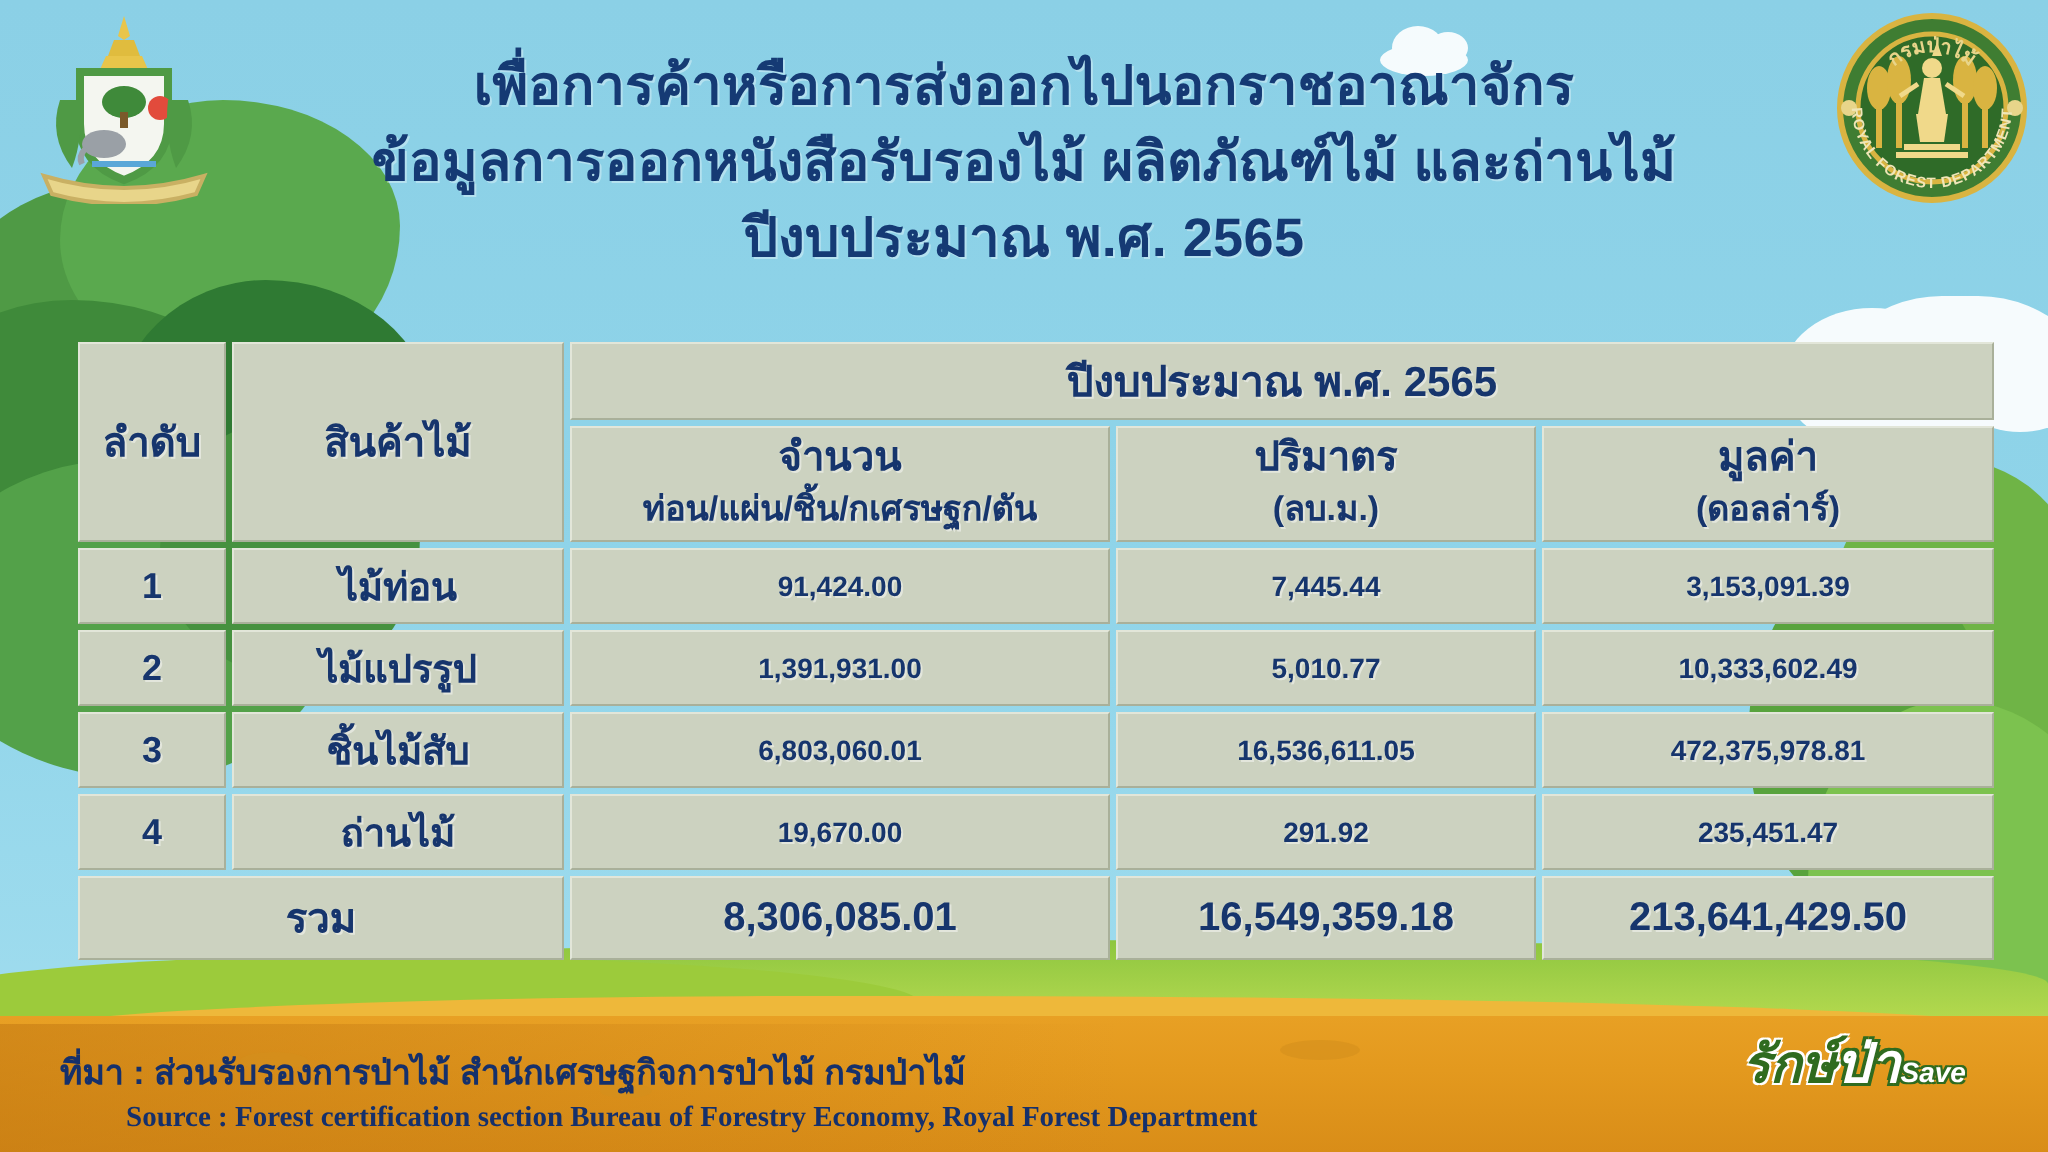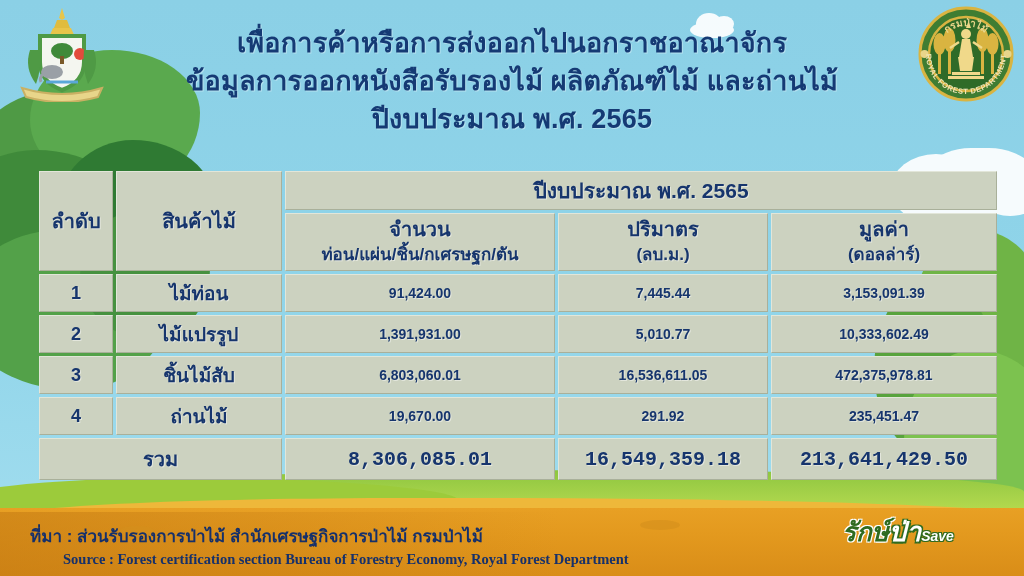--- a/index.html
+++ b/index.html
@@ -123,21 +123,21 @@
     text-shadow: 1px 1px 0 rgba(255,255,255,.45);
     padding: 2px 4px;
   }
   th.h-span { font-size:21px; height:38px; }
   th.h-main { font-size:20px; }
   th.h-sub  { font-size:20px; line-height:26px;margin-top:19px; }
   th.h-sub .small { font-size:17px; display:block; }
   td.cell { font-size:14px; height:38px; }
   td.idx  { font-size:18px; }
   td.name { text-align:left; padding-left:12px; font-size:19px; }
-  tr.total td { font-size:20px; height:42px;font-family:Liberation Mono, monospace; }
+  tr.total td { font-size:20px; height:42px; }
   td.total-label { font-size:20px; }
 
   .col-idx  { width: 74px; }
   .col-name { width: 166px; }
   .col-qty  { width: 270px; }
   .col-vol  { width: 210px; }
   .col-val  { width: 226px; }
 
   
   .source {
@@ -145,21 +145,21 @@
     color:#15306b;
     font-weight:bold;
   }
   .source .th-line { font-size:17px; line-height:22px; white-space:nowrap; }
   .source .en-line { font-size:14.5px; line-height:22px; white-space:nowrap;
                      font-family:"Liberation Serif","DejaVu Serif", serif;margin-left:33px; }
 
   
   .watermark {
     position:absolute; right:12px; bottom:10px; width:170px; height:56px;
-    text-align:left;
+    text-align:center;
   }
   .wm-row1 { position:relative; height:30px; }
   .wm-rak {
     color:#2f6b1f; font-size:26px; font-weight:bold; font-style:italic;
     text-shadow: -1px -1px 0 #fff, 1px -1px 0 #fff, -1px 1px 0 #fff, 1px 1px 0 #fff;
   }
   .wm-pa {
     color:#ffffff; font-size:27px; font-weight:bold; font-style:italic;
     text-shadow: -1.5px -1.5px 0 #2f6b1f, 1.5px -1.5px 0 #2f6b1f,
                  -1.5px 1.5px 0 #2f6b1f, 1.5px 1.5px 0 #2f6b1f;

